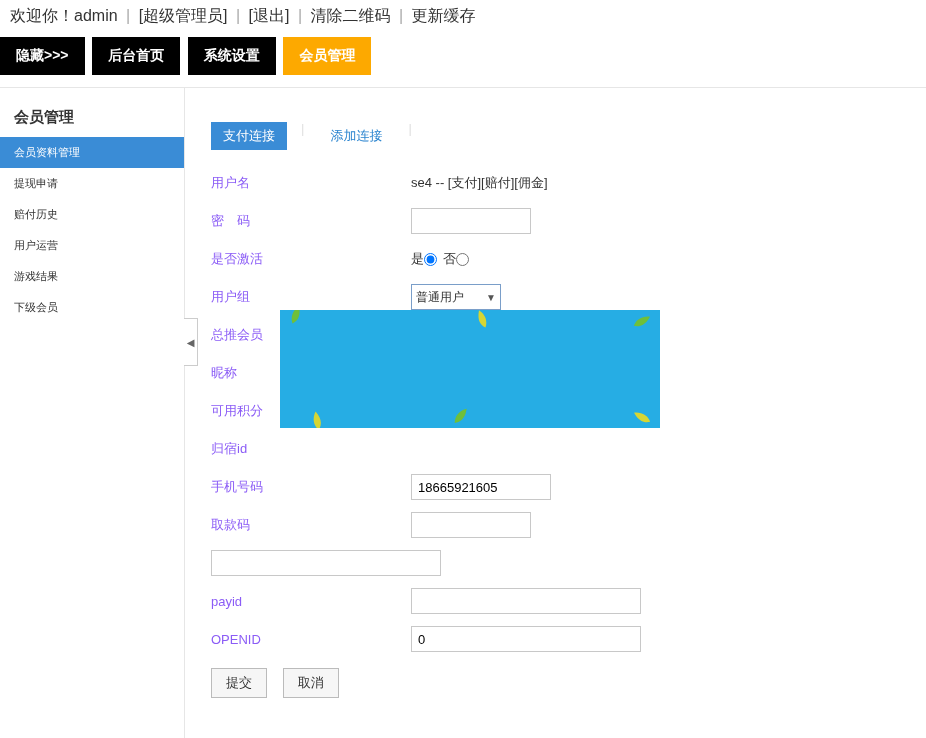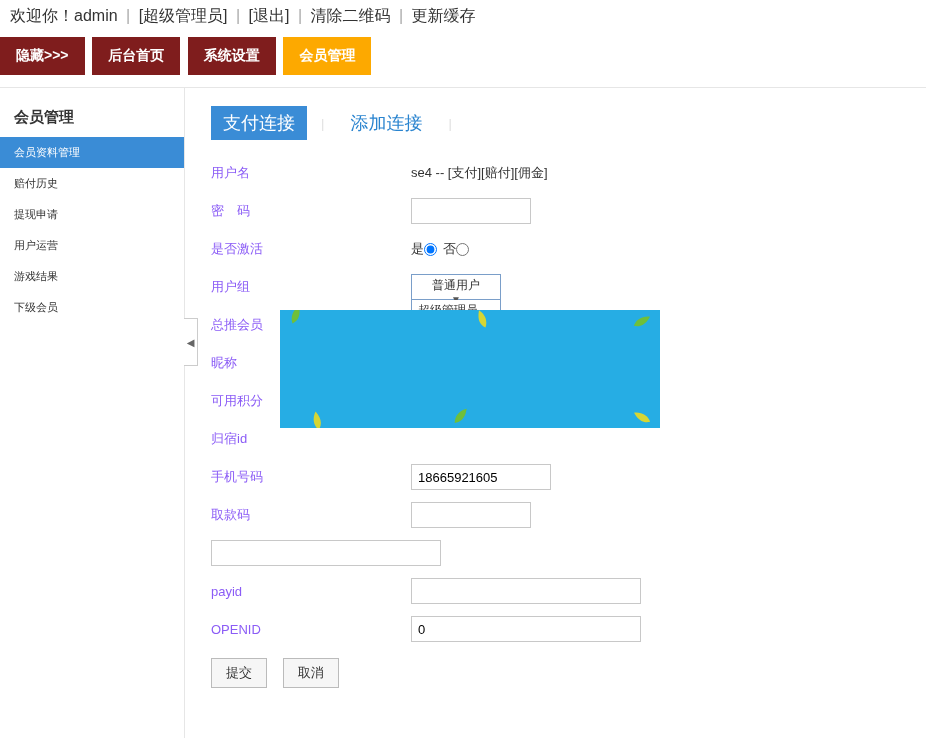--- a/index.html
+++ b/index.html
@@ -17,21 +17,21 @@
     color: #333;
   }
   .topbar span.link { cursor: pointer; }
   .topbar .sep { color: #aaa; margin: 0 4px; }
   .navrow {
     padding: 4px 0 8px 0;
   }
   .nav-btn {
     display: inline-block;
     padding: 10px 16px;
-    background: #7f1d1d;
+    background: #000000;
     color: #fff;
     font-size: 14px;
     margin-right: 4px;
     cursor: pointer;
     font-weight: bold;
   }
   .nav-btn.active {
     background: #fda900;
   }
   .divider {
@@ -93,23 +93,24 @@
   }
   .tabs {
     display: flex;
     align-items: center;
     gap: 14px;
     margin-bottom: 14px;
     padding-left: 6px;
   }
   .tab {
     padding: 5px 12px;
-    font-size: 18px;
+    font-size: 13px;
     cursor: pointer;
     color: #2a84cf;
+    margin-top: 16px;
   }
   .tab.active {
     background: #3a8cd6;
     color: #fff;
   }
   .tabsep {
     color: #e0e0e0;
   }
   .form-row {
     display: flex;
@@ -143,21 +144,20 @@
     height: 26px;
     width: 90px;
     border: 1px solid #7a9ec9;
     padding: 2px 4px;
     font-size: 12px;
     background: #fff;
     cursor: pointer;
     display: inline-flex;
     align-items: center;
     justify-content: space-between;
-    flex-direction: column;
   }
   .sel .caret { color: #555; font-size: 10px; }
   .sel-pop {
     position: absolute;
     top: 26px;
     left: 0;
     width: 90px;
     border: 1px solid #7a9ec9;
     border-top: none;
     background: #fff;
@@ -223,22 +223,22 @@
   <span class="nav-btn active">会员管理</span>
 </div>
 
 <div class="divider"></div>
 
 <div class="layout">
 
   <div class="sidebar">
     <div class="side-title">会员管理</div>
     <div class="side-item active">会员资料管理</div>
+    <div class="side-item">提现申请</div>
     <div class="side-item">赔付历史</div>
-    <div class="side-item">提现申请</div>
     <div class="side-item">用户运营</div>
     <div class="side-item">游戏结果</div>
     <div class="side-item">下级会员</div>
   </div>
 
   <div class="collapse-handle">
     <div class="grip">
       <span>◀</span>
     </div>
   </div>

